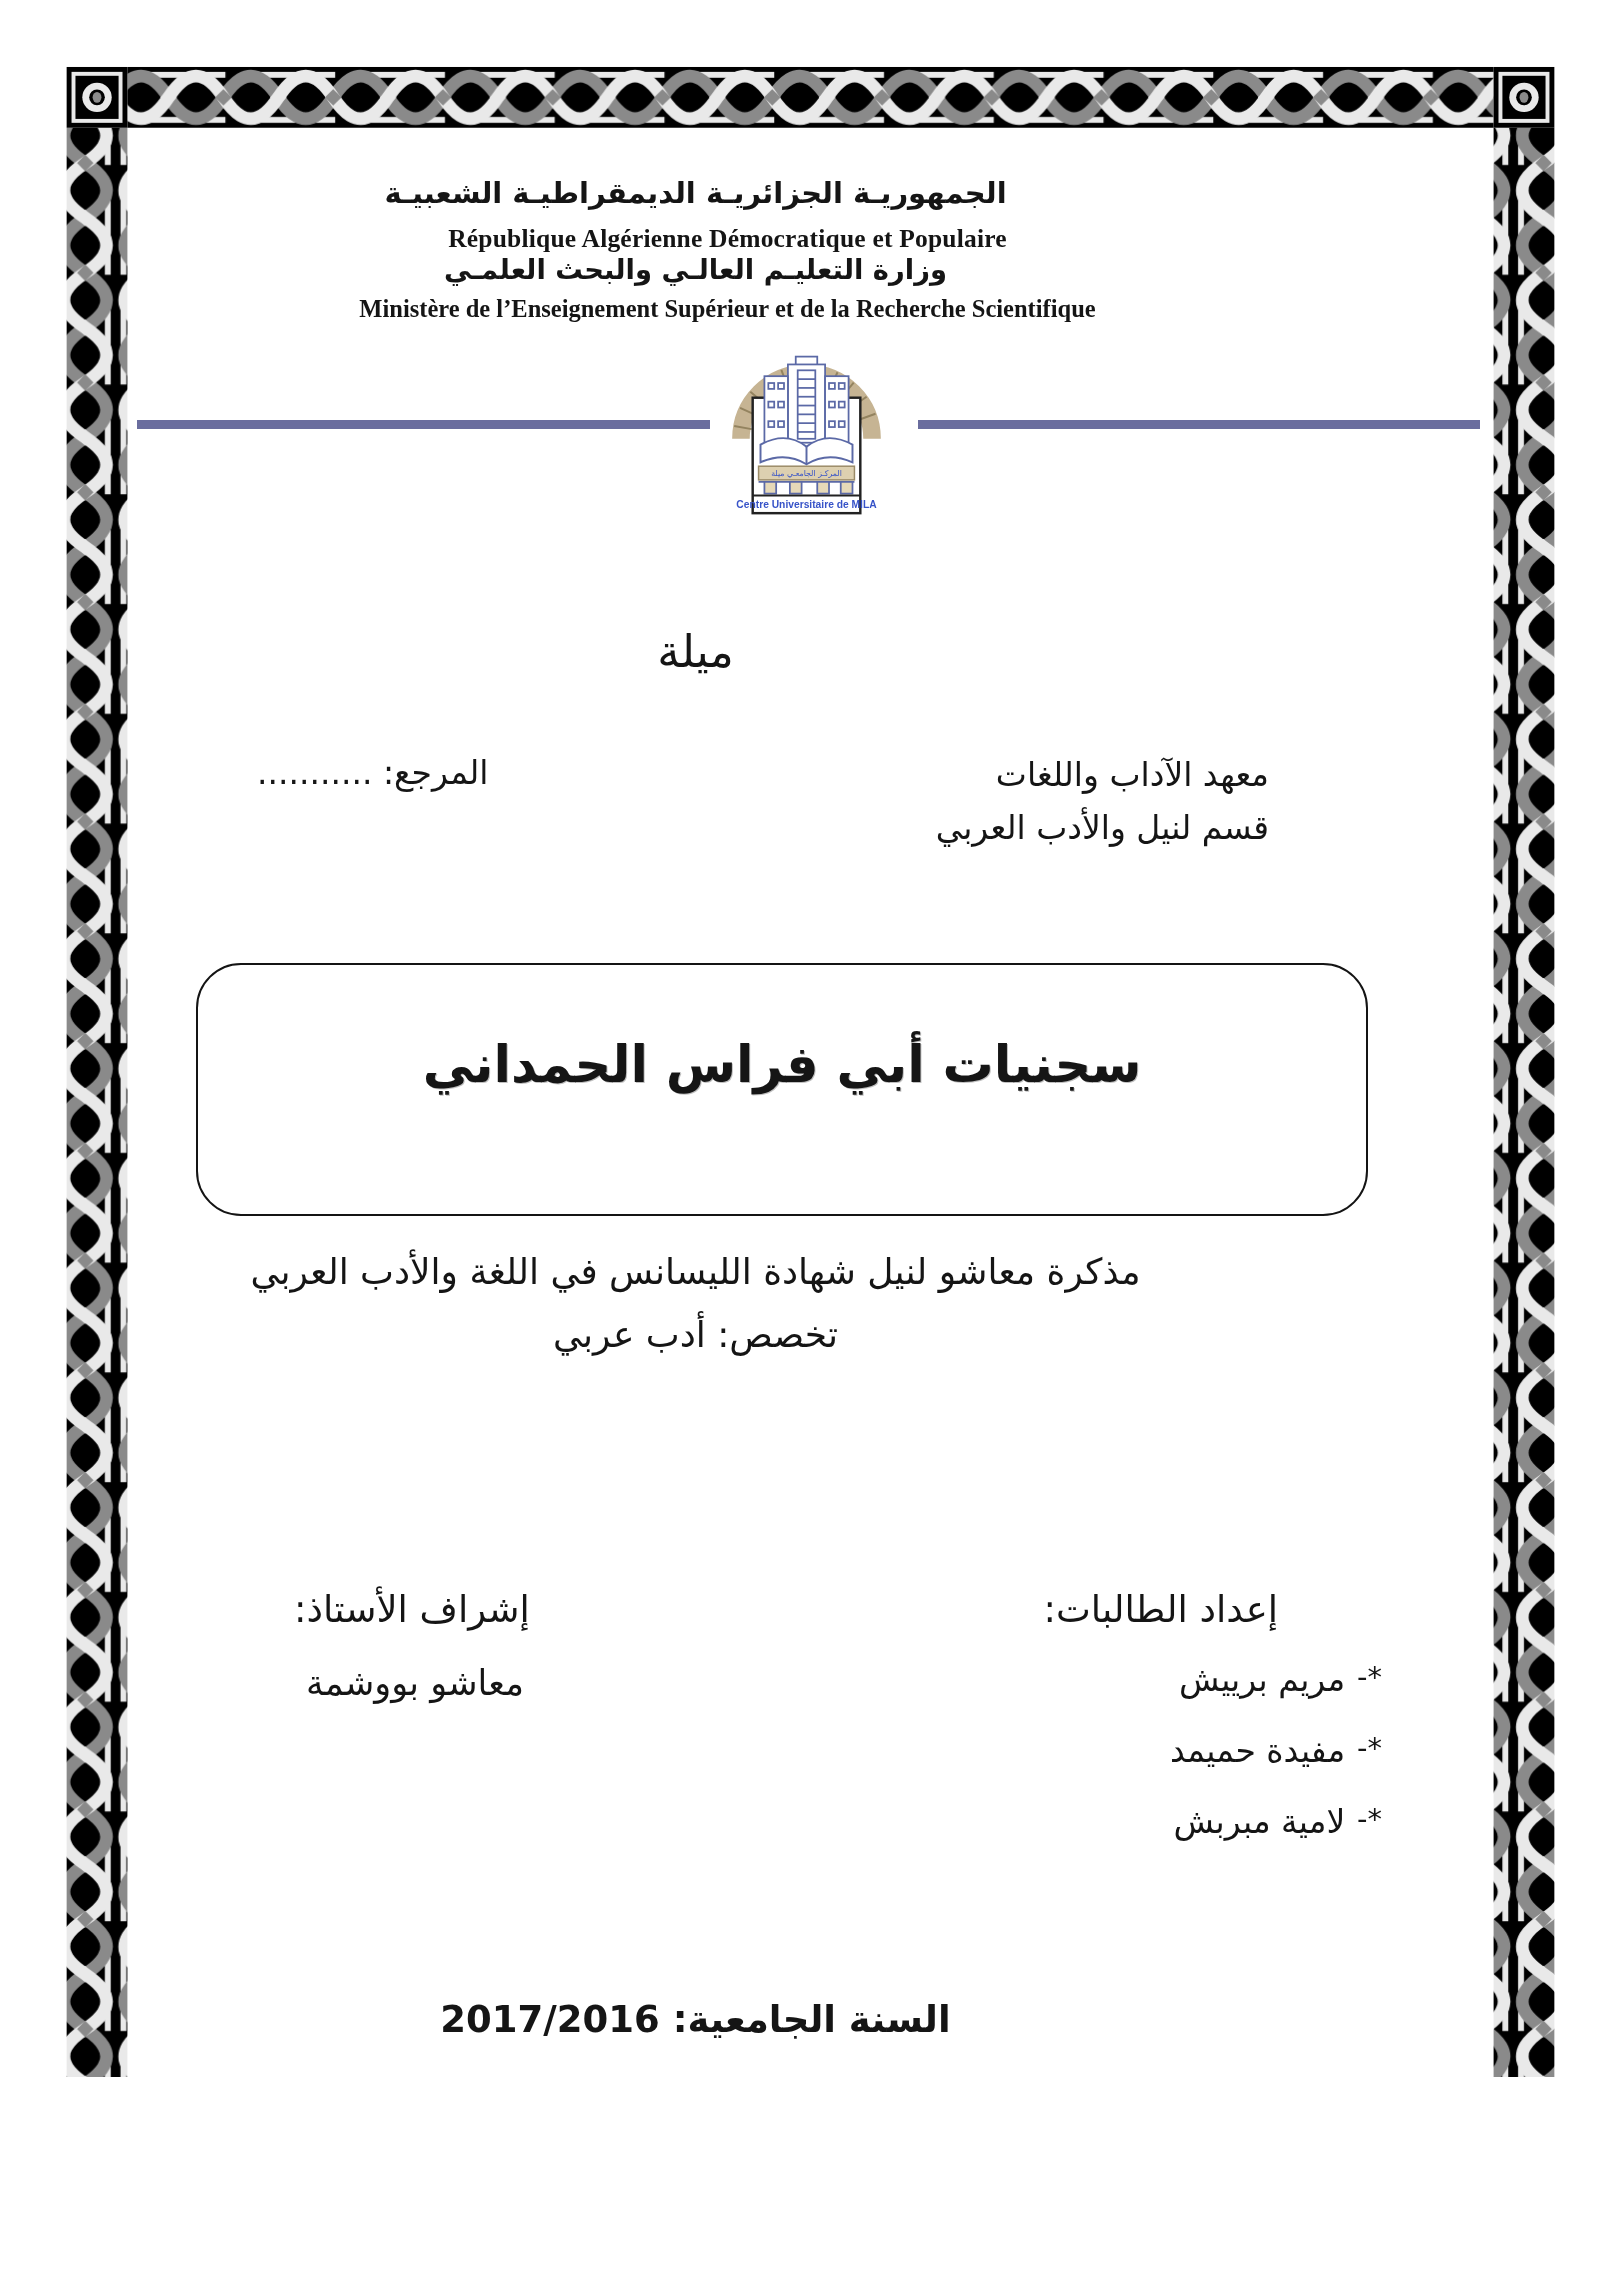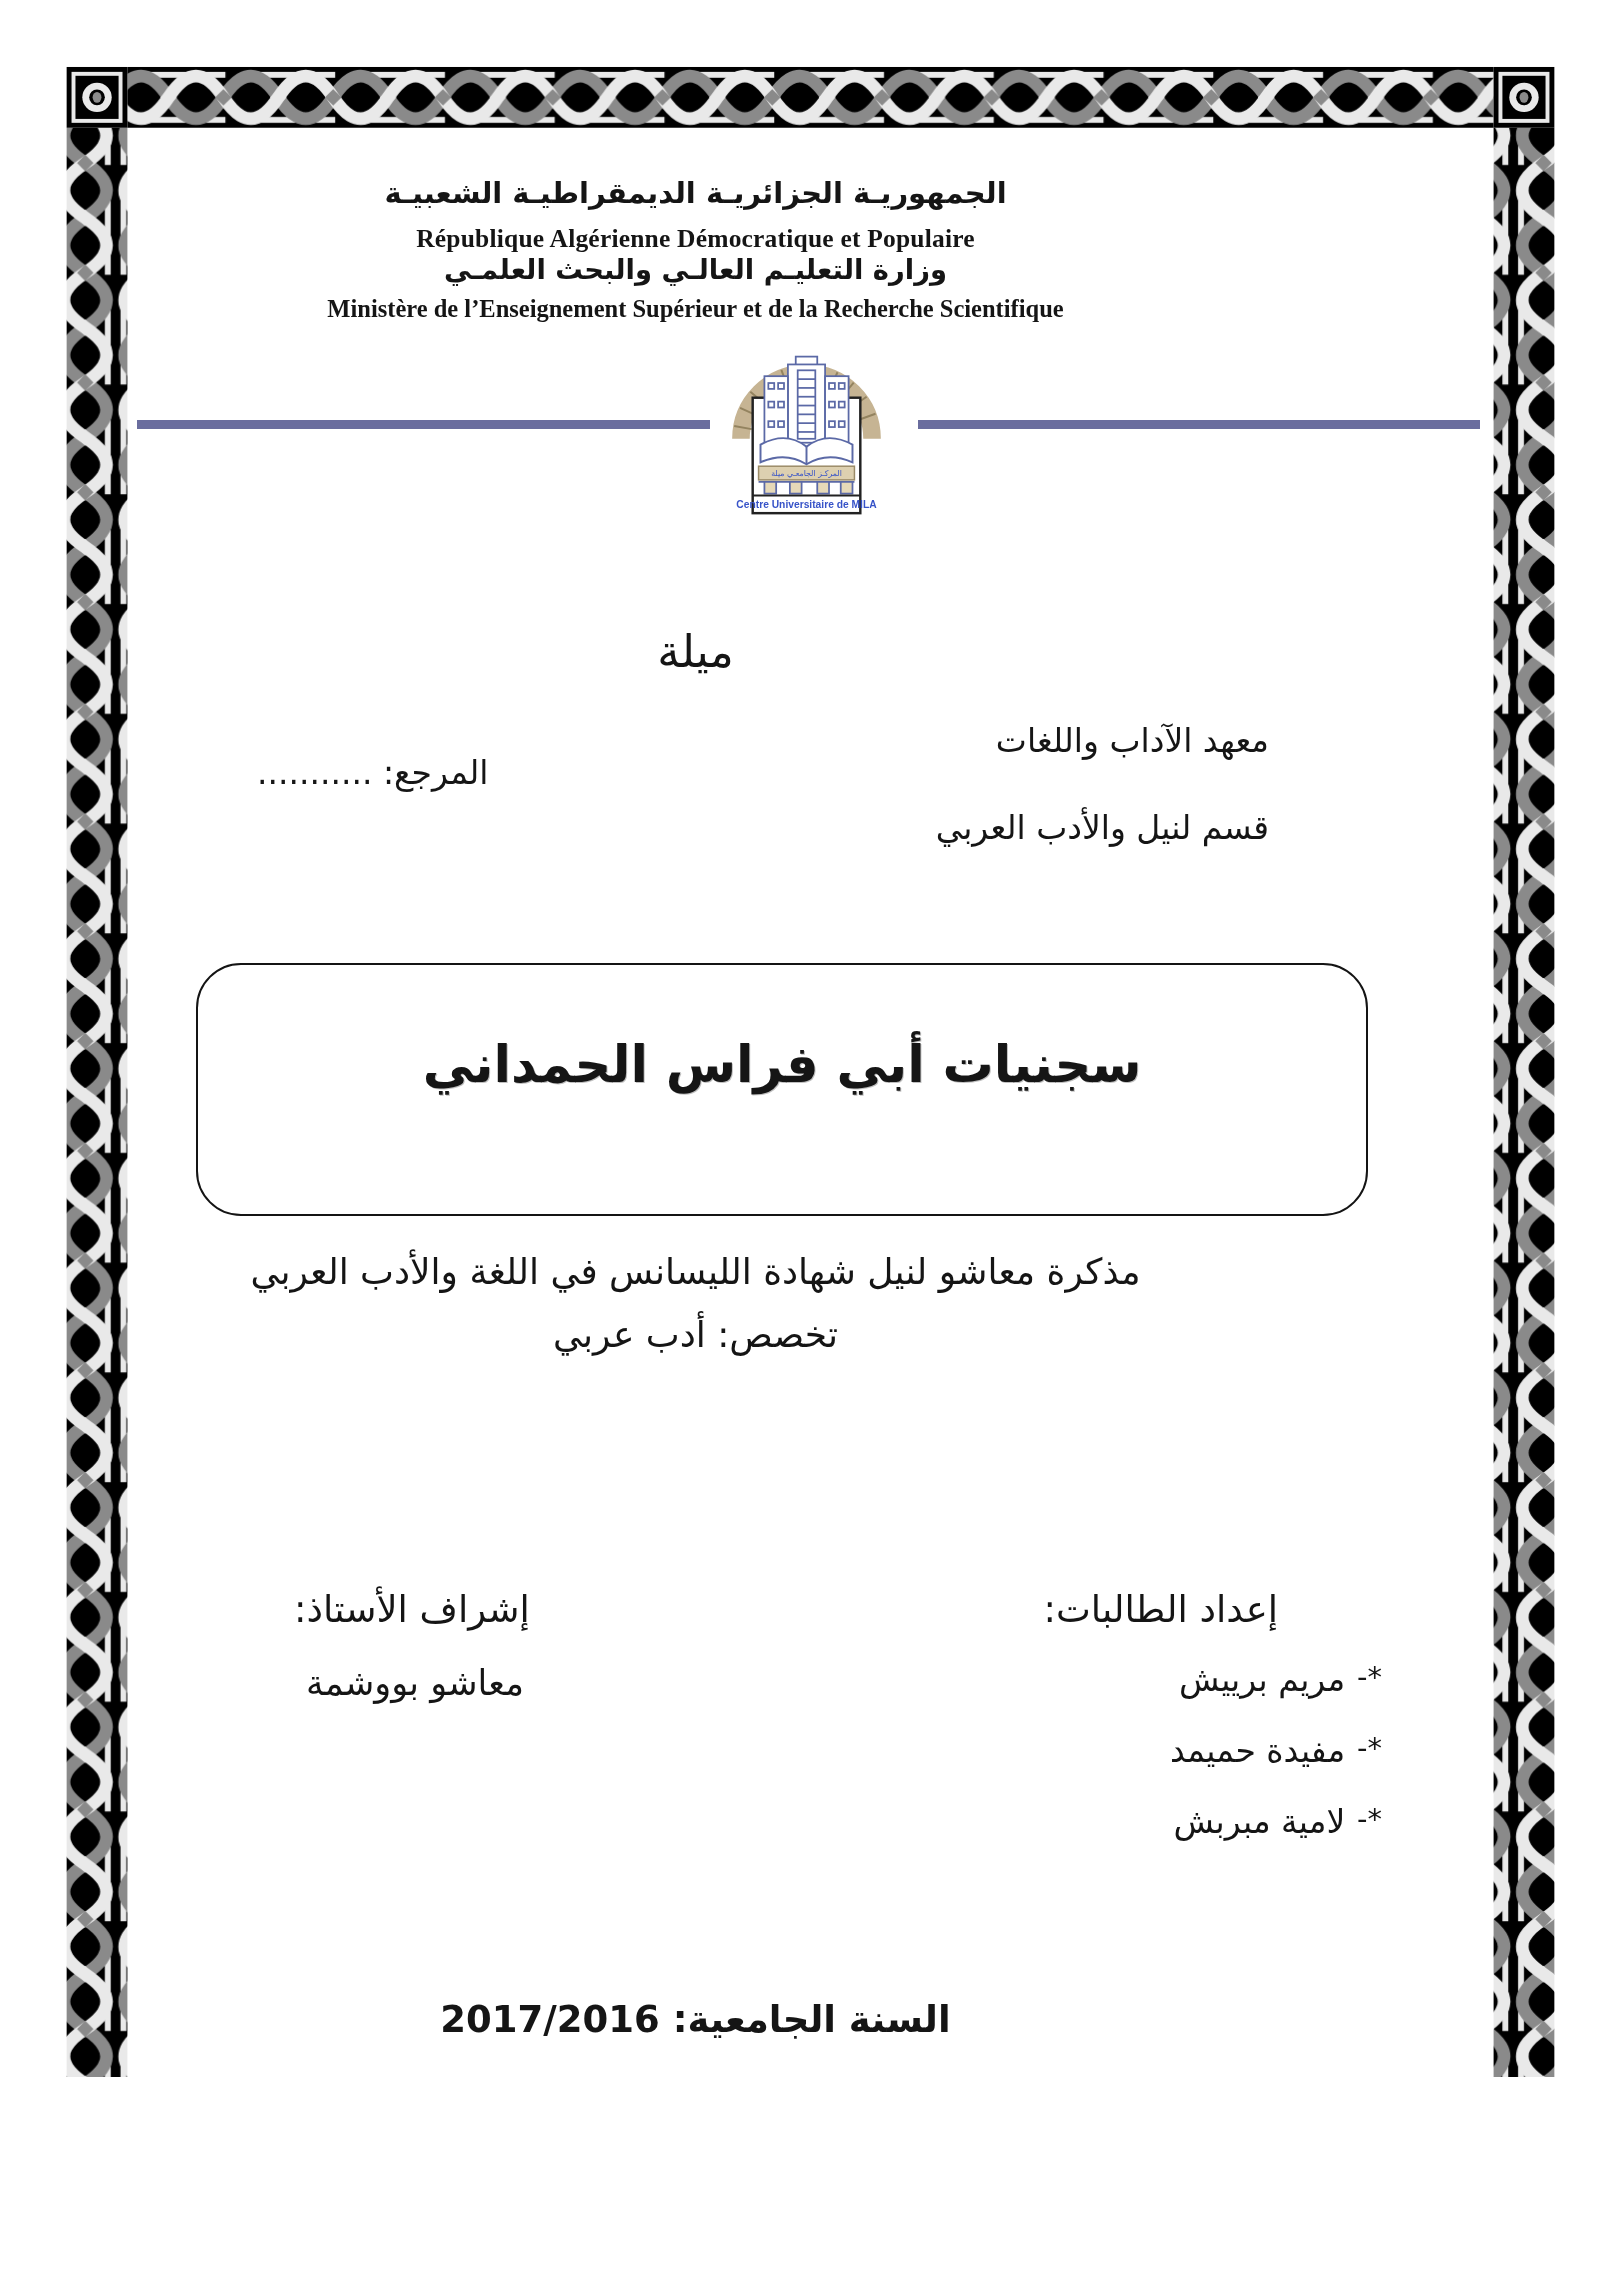--- a/index.html
+++ b/index.html
@@ -7,42 +7,42 @@
     position:relative;
     width:1621px;height:2077px;
     background:#ffffff;
     font-family:"DejaVu Sans",sans-serif;
     color:#151515;
     overflow:hidden;
   }
   .abs{position:absolute;}
   .center-block{left:127px;width:1137px;text-align:center;}
   .rtl{direction:rtl;unicode-bidi:embed;}
-  .serif{font-family:"Liberation Serif","DejaVu Serif",serif;}
+  .serif{font-family:"Liberation Serif","DejaVu Serif",serif;padding-left:32px;}
 
   
   .h-ar1{top:176px;font-size:29px;font-weight:bold;}
   .h-fr1{top:224px;font-size:25.5px;font-weight:bold;letter-spacing:0.2px;}
   .h-ar2{top:254px;font-size:27.4px;font-weight:bold;}
   .h-fr2{top:295px;font-size:24.5px;font-weight:bold;}
 
   
   .divider{top:420px;height:8.8px;background:#6a6d9e;}
   .div-left{left:137px;width:573px;}
   .div-right{left:918px;width:562px;}
 
   
   .logo{left:729px;top:339px;width:155px;height:182px;}
 
   
   .univ1{top:552px;font-size:45px;}
   .univ2{top:625px;font-size:45px;}
 
   
-  .inst1{right:352px;top:721px;font-size:33px;text-align:left;}
+  .inst1{right:352px;top:755px;font-size:33px;text-align:left;}
   .inst2{right:352px;top:808px;font-size:33px;text-align:right;}
   .refer{left:257px;top:753px;font-size:33px;}
 
   
   .title-box{
     left:196px;top:963px;width:1172px;height:253px;
     border:2.9px solid #141414;border-radius:45px;
     display:flex;align-items:center;justify-content:center;
     box-sizing:border-box;
   }

